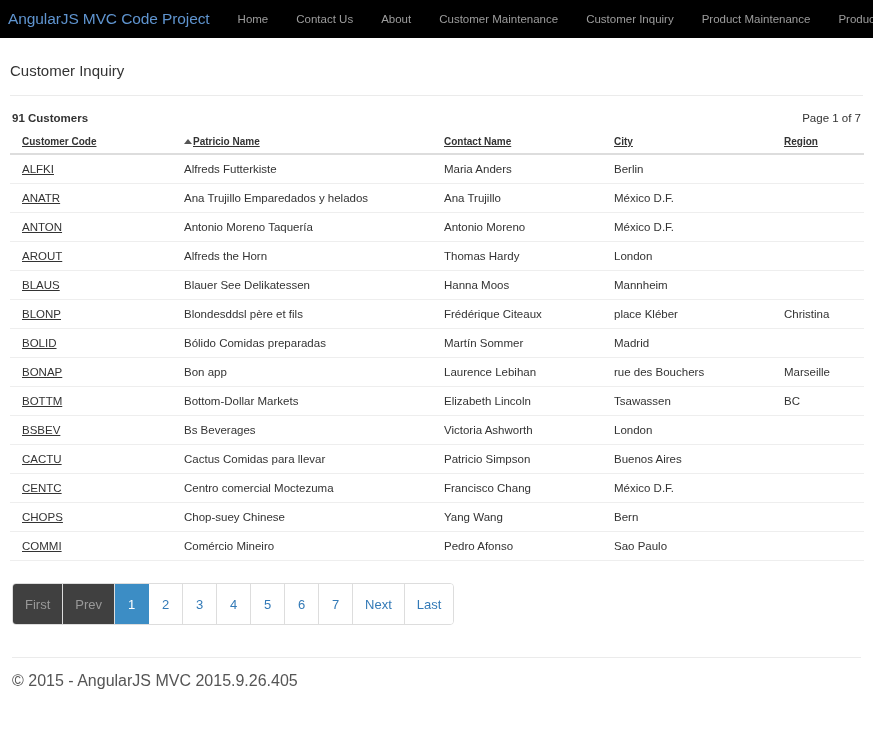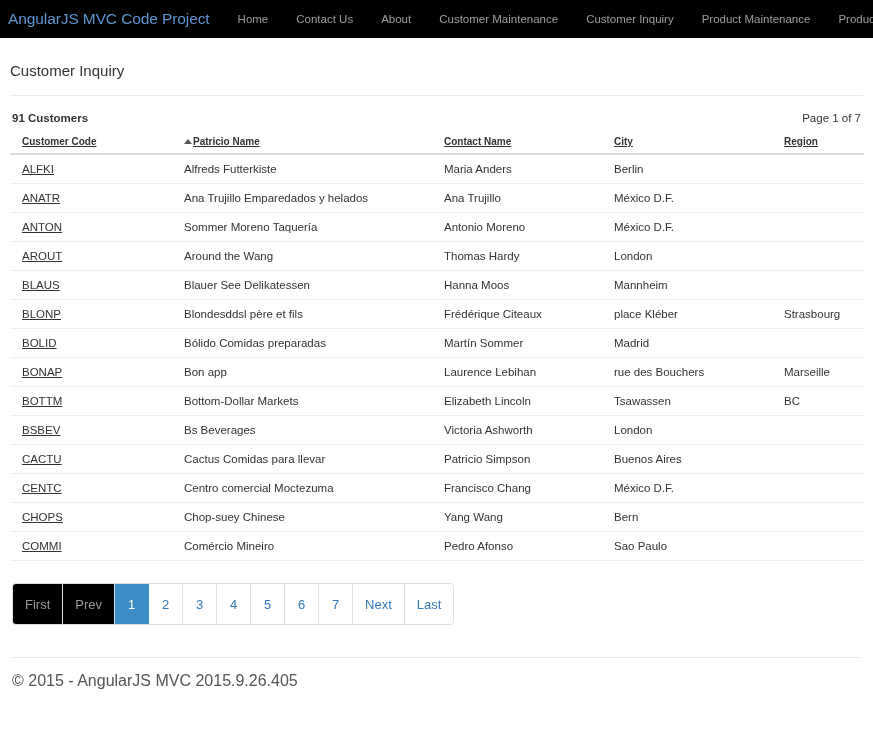--- a/index.html
+++ b/index.html
@@ -142,21 +142,21 @@
     padding: 0 12px;
     font-size: 13px;
     color: #337ab7;
     background: #ffffff;
     border-right: 1px solid #dddddd;
     cursor: pointer;
     text-decoration: none;
     user-select: none;
   }
   .page-btn:last-child { border-right: none; }
-  .page-btn.disabled { color: #999999; cursor: default; background: #000000; }
+  .page-btn.disabled { color: #999999; cursor: default; background: #404040; }
   .page-btn.active {
     background: #3c8dc5;
     color: #ffffff;
     border-right-color: #3c8dc5;
     cursor: default;
   }
   .page-btn.num { padding: 0 10px; }
 
   
   .footer {
@@ -222,45 +222,45 @@
         </tr>
         <tr>
           <td class="col-code"><a class="code-link" href="#">ANATR</a></td>
           <td class="col-company">Ana Trujillo Emparedados y helados</td>
           <td class="col-contact">Ana Trujillo</td>
           <td class="col-city">México D.F.</td>
           <td class="col-region"></td>
         </tr>
         <tr>
           <td class="col-code"><a class="code-link" href="#">ANTON</a></td>
-          <td class="col-company">Sommer Moreno Taquería</td>
+          <td class="col-company">Antonio Moreno Taquería</td>
           <td class="col-contact">Antonio Moreno</td>
           <td class="col-city">México D.F.</td>
           <td class="col-region"></td>
         </tr>
         <tr>
           <td class="col-code"><a class="code-link" href="#">AROUT</a></td>
-          <td class="col-company">Around the Wang</td>
+          <td class="col-company">Alfreds the Horn</td>
           <td class="col-contact">Thomas Hardy</td>
           <td class="col-city">London</td>
           <td class="col-region"></td>
         </tr>
         <tr>
           <td class="col-code"><a class="code-link" href="#">BLAUS</a></td>
           <td class="col-company">Blauer See Delikatessen</td>
           <td class="col-contact">Hanna Moos</td>
           <td class="col-city">Mannheim</td>
           <td class="col-region"></td>
         </tr>
         <tr>
           <td class="col-code"><a class="code-link" href="#">BLONP</a></td>
           <td class="col-company">Blondesddsl père et fils</td>
           <td class="col-contact">Frédérique Citeaux</td>
           <td class="col-city">place Kléber</td>
-          <td class="col-region">Strasbourg</td>
+          <td class="col-region">Christina</td>
         </tr>
         <tr>
           <td class="col-code"><a class="code-link" href="#">BOLID</a></td>
           <td class="col-company">Bólido Comidas preparadas</td>
           <td class="col-contact">Martín Sommer</td>
           <td class="col-city">Madrid</td>
           <td class="col-region"></td>
         </tr>
         <tr>
           <td class="col-code"><a class="code-link" href="#">BONAP</a></td>

